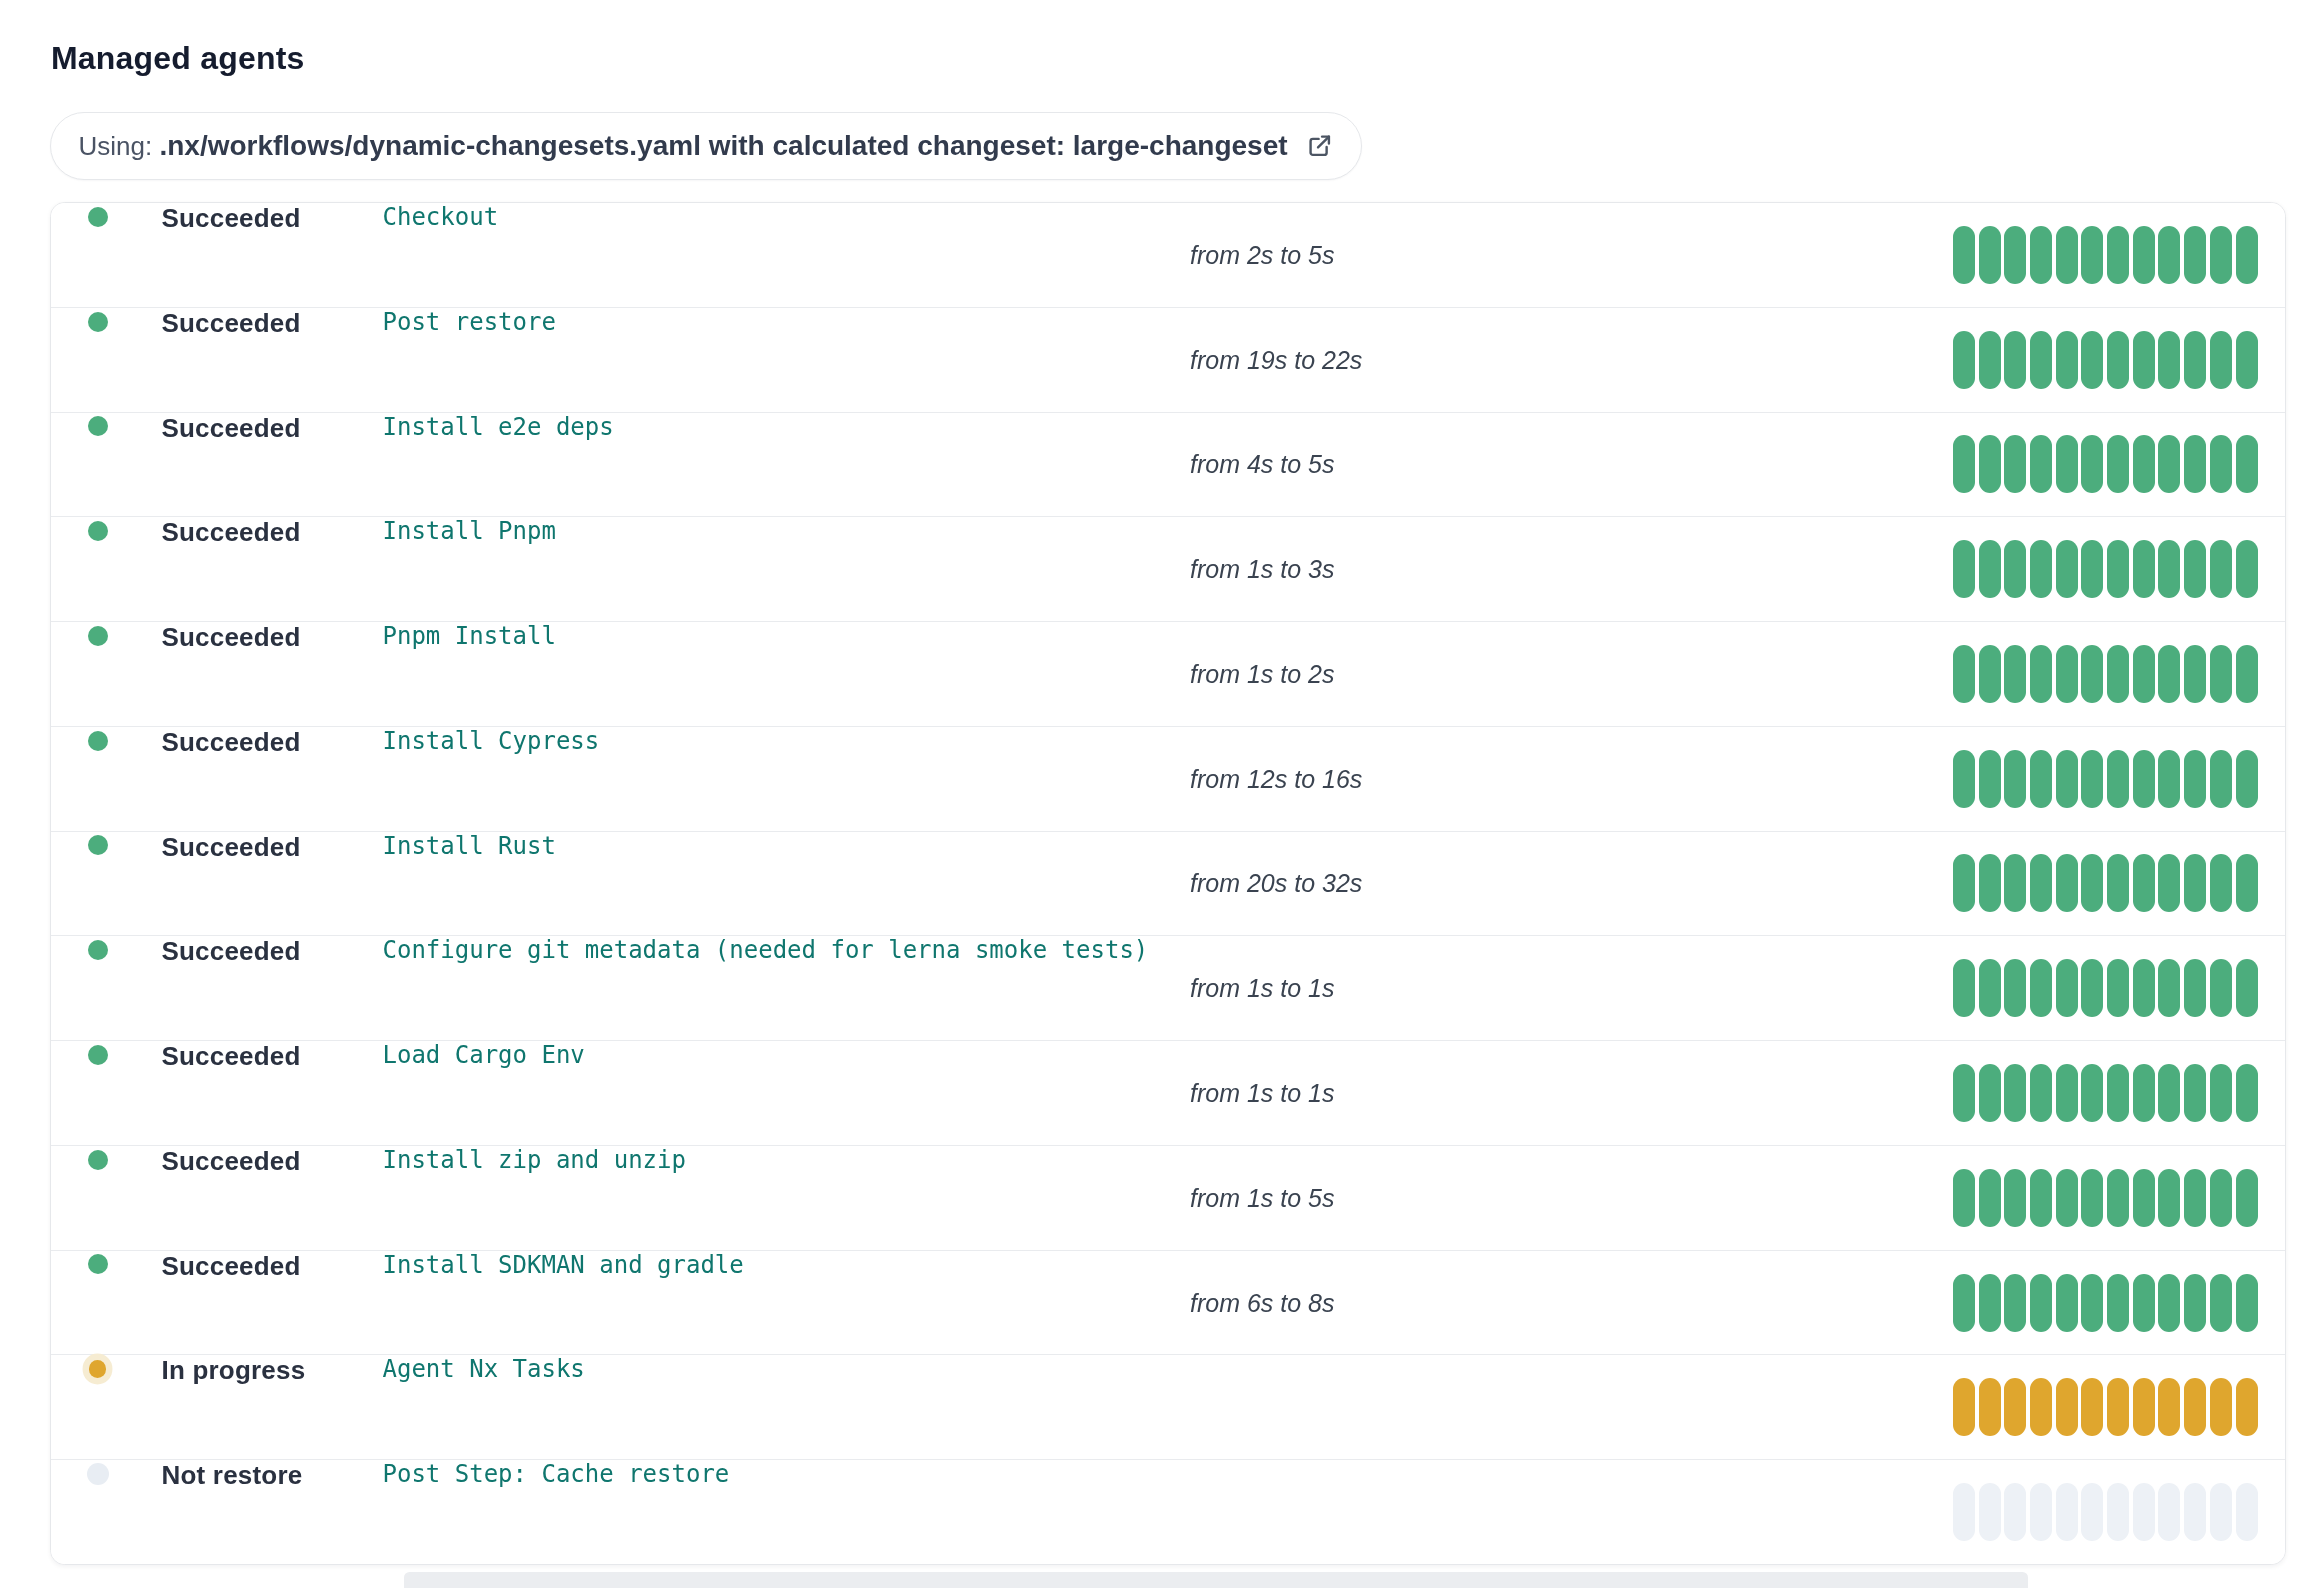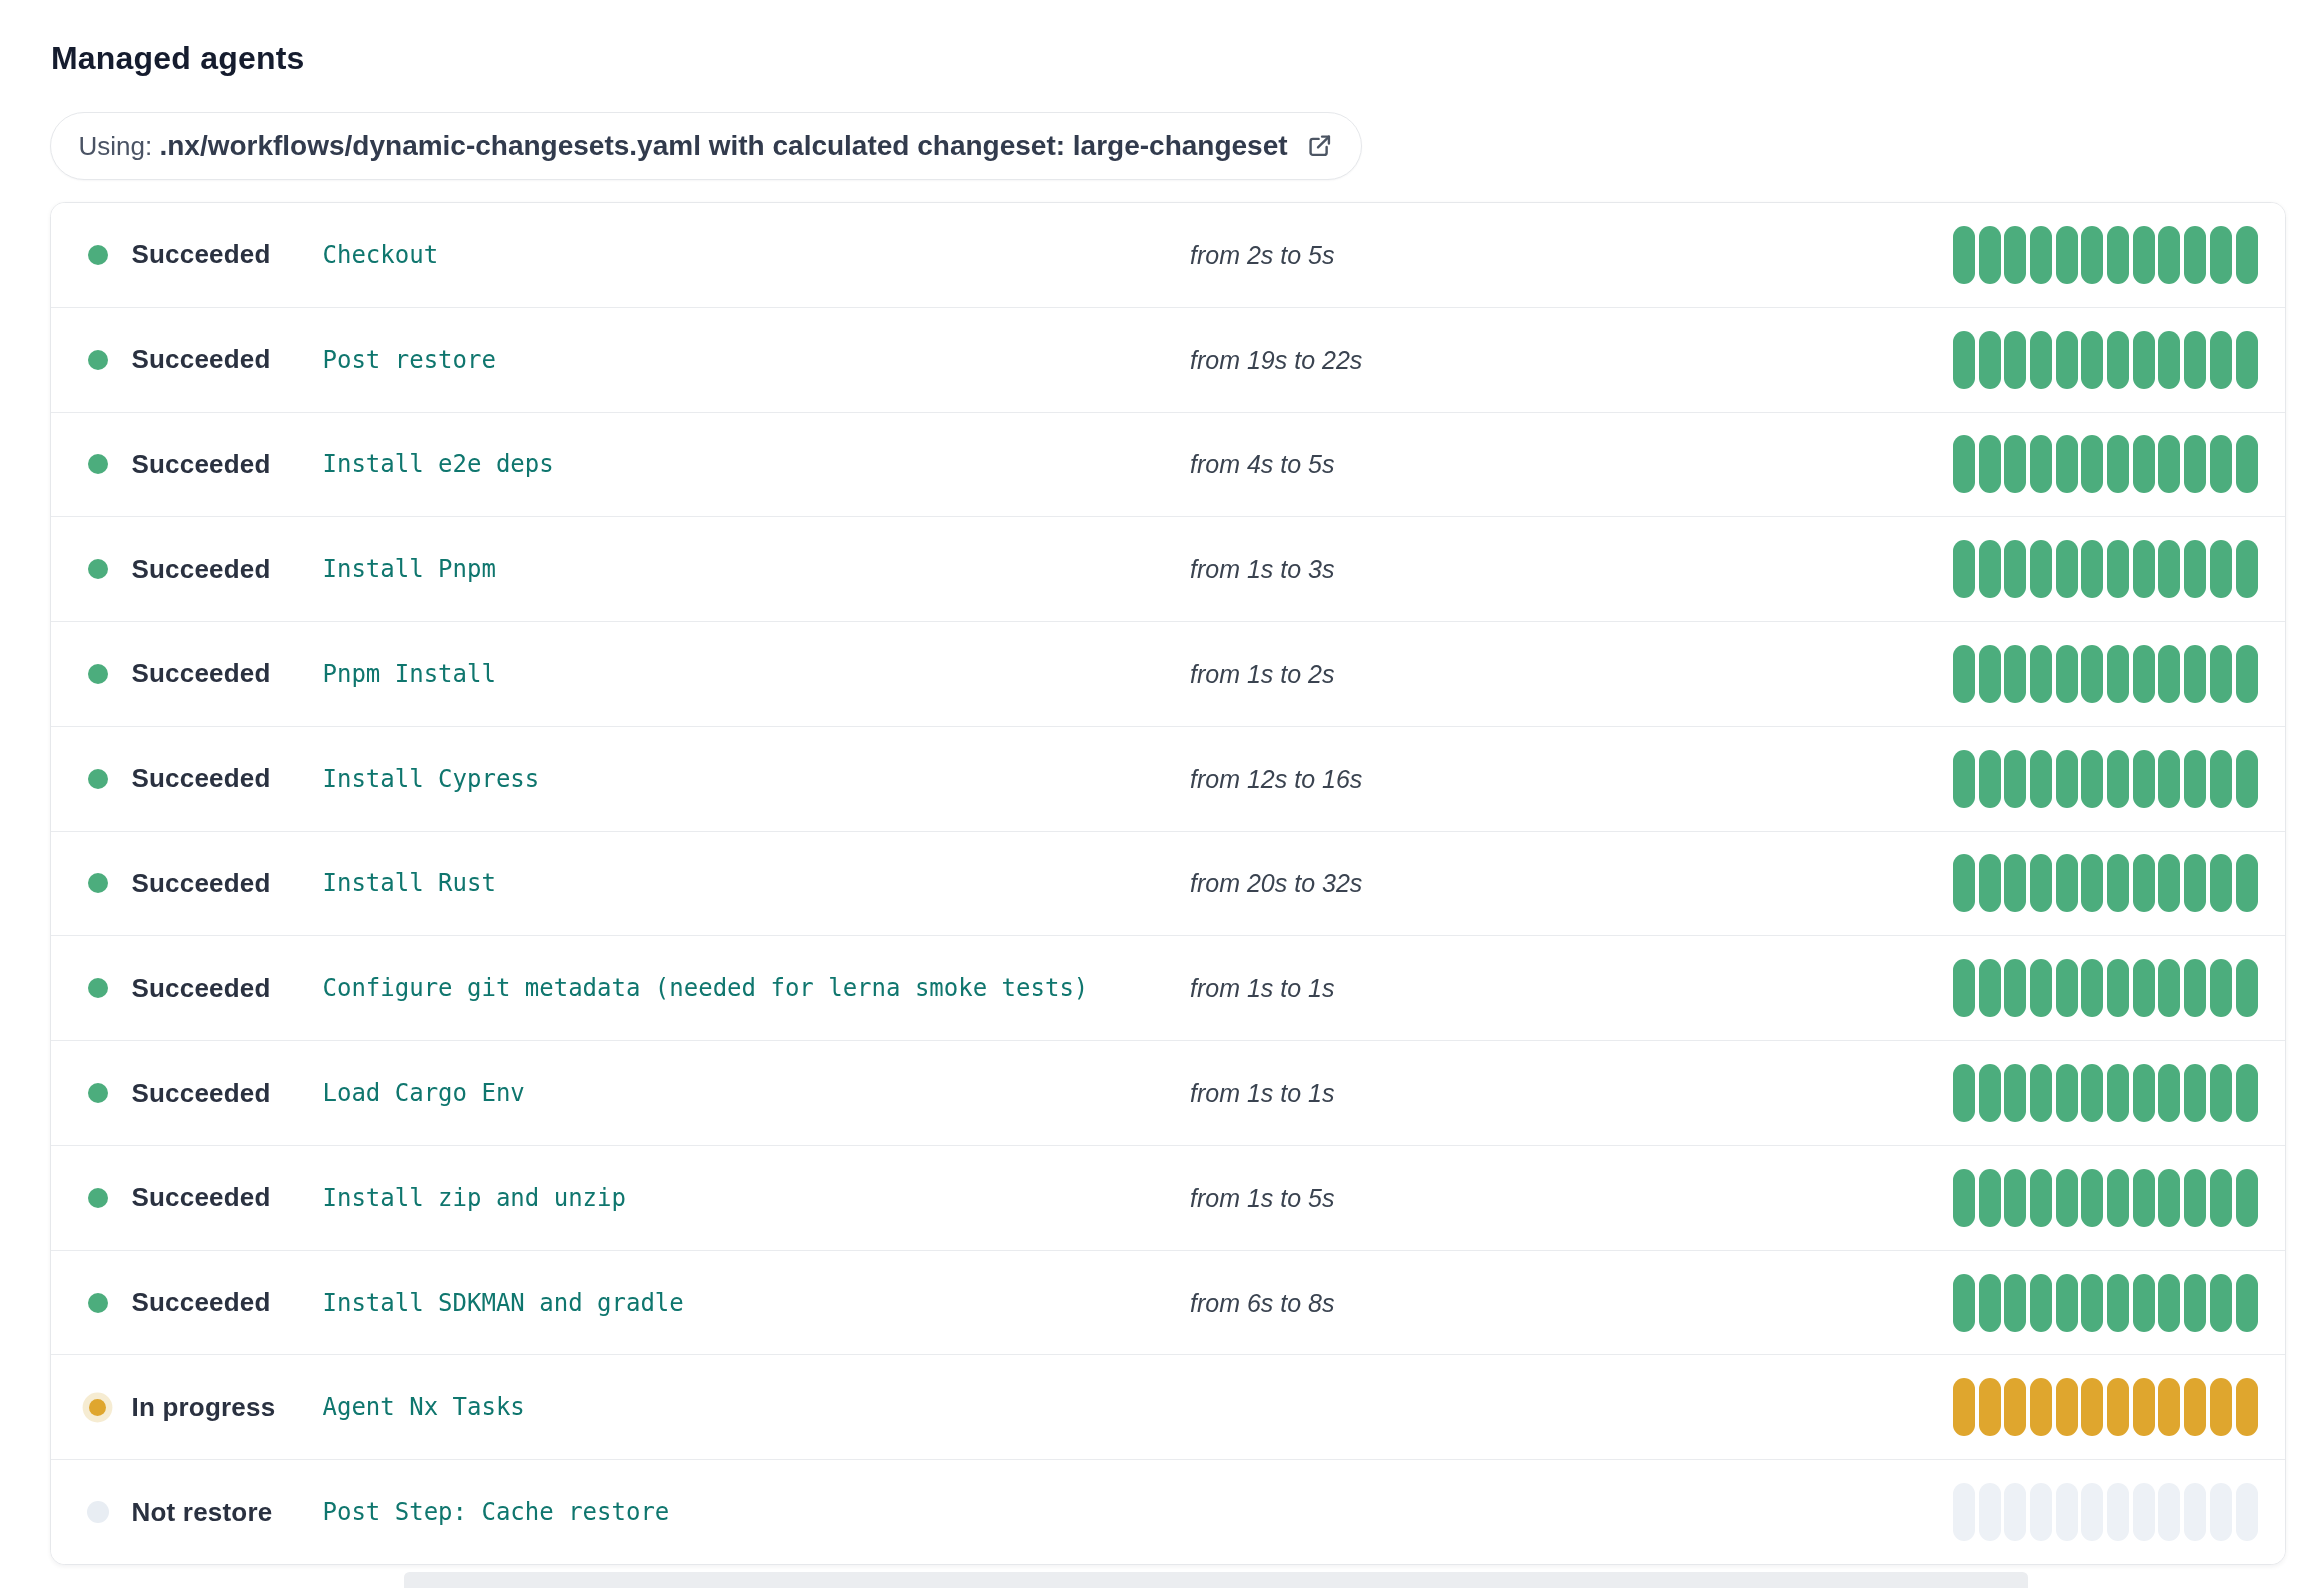--- a/index.html
+++ b/index.html
@@ -32,22 +32,22 @@
   .workflow-banner .path{font-size:28px;color:#323B4D;font-weight:700;white-space:pre;}
   .ext-icon{width:27.5px;height:27.5px;flex:none;color:#4C5563;margin-left:3.7px;}
 
   .agents-card{
     position:absolute;left:50px;top:202px;width:2236px;height:1363px;
     border:1.8px solid var(--c-border);border-radius:14.7px;background:#fff;
     box-shadow:0 1.8px 4.6px rgba(15,23,42,.05);
     display:flex;flex-direction:column;overflow:hidden;
   }
   .agent-row{
-    flex:1 1 0;display:flex;align-items:center;position:relative;
-    padding-left:33px;background:#fff;
+    flex:1 1 0;display:flex;position:relative;
+    padding-left:33px;background:#fff;gap:30px;
   }
   .agent-row + .agent-row{border-top:0.9px solid var(--c-sep);}
 
   .dot-wrap{width:27.5px;height:27.5px;flex:none;display:flex;align-items:center;justify-content:center;margin-right:20px;}
   .status-dot{border-radius:50%;}
   .dot-succeeded{width:20px;height:20px;background:var(--c-succeeded);}
   .dot-in_progress{width:17.4px;height:17.4px;background:var(--c-inprogress);box-shadow:0 0 0 6.4px var(--c-inprogress-halo);}
   .dot-not_started{width:22px;height:22px;background:var(--c-notstarted-dot);}
 
   .status-label{

